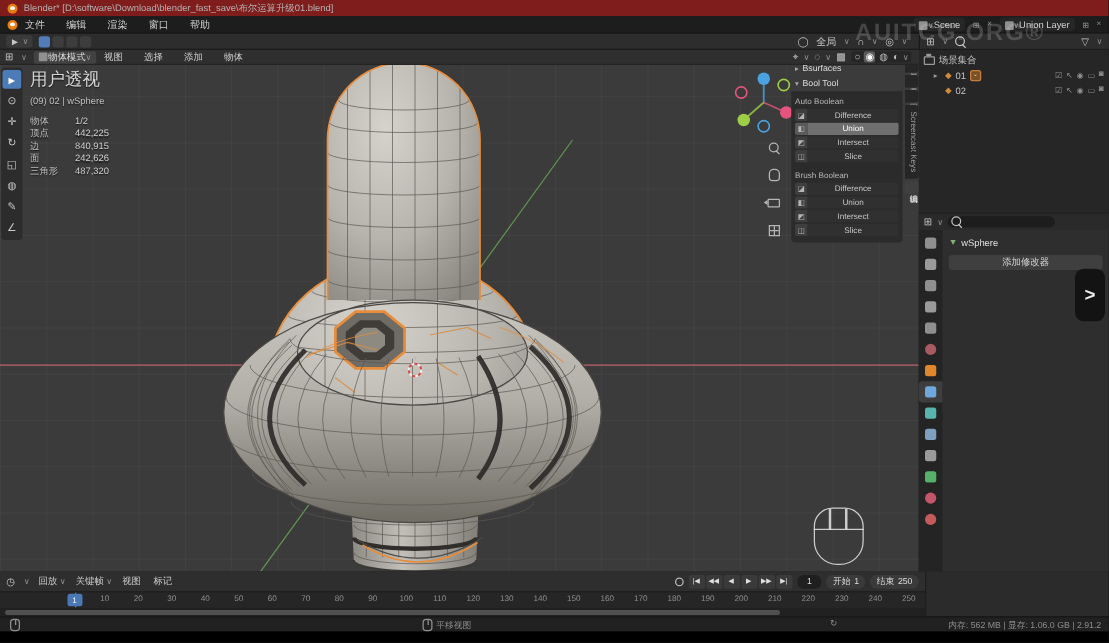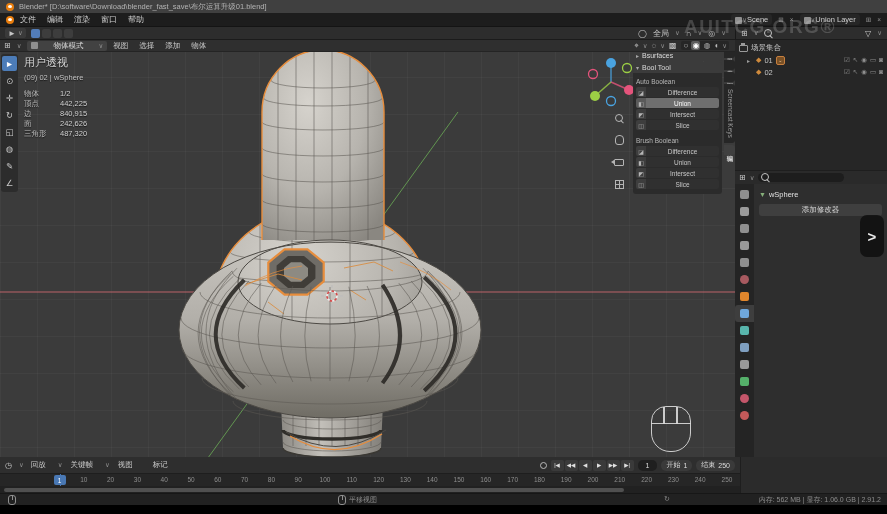--- a/index.html
+++ b/index.html
@@ -1,28 +1,28 @@
 <!DOCTYPE html>
 <html><head>
 <meta charset="utf-8">
 <style>
 *{margin:0;padding:0;box-sizing:border-box}
 html,body{width:887px;height:514px;overflow:hidden;background:#000;
   font-family:"Liberation Sans","DejaVu Sans",sans-serif;-webkit-font-smoothing:antialiased}
 #app{position:relative;width:887px;height:514px;background:#1d1d1d;font-size:8px;color:#c9c9c9}
 
 
-.titlebar{height:13px;background:#404040;display:flex;align-items:center;padding:0 6px;gap:5px}
+.titlebar{height:13px;background:#7f1d1d;display:flex;align-items:center;padding:0 6px;gap:5px}
 .titlebar .t{font-size:7.5px;color:#b3b3b3;white-space:nowrap}
 .blogo{width:8px;height:8px;border-radius:50%;background:#e87d0d;position:relative;flex:none}
 .blogo::after{content:'';position:absolute;left:2px;top:2px;width:4px;height:3px;border-radius:50%;background:#fff}
 
 
 .topbar{height:14px;background:#1d1d1d;display:flex;align-items:center;padding:0 6px;gap:4px;border-bottom:1px solid #141414}
-.menus{display:flex;gap:11px;margin:0 6px 0 2px}
+.menus{display:flex;gap:17px;margin:0 6px 0 2px}
 .menus span{font-size:8px;color:#cfcfcf;cursor:default}
 .tabs{display:flex;gap:1px;align-items:center}
 .tab{padding:1px 7px;font-size:8px;color:#a8a8a8;border-radius:3px 3px 0 0;white-space:nowrap}
 .tab.active{background:#3f3f3f;color:#e8e8e8}
 .tb-right{margin-left:auto;display:flex;align-items:center;gap:6px}
 .db{display:flex;align-items:flex-end;gap:0;background:#262626;border-radius:3px;padding:1px 4px}
 .db .nm{font-size:7.5px;color:#d0d0d0}
 .mini{font-size:6.5px;color:#8f8f8f}
 .cube{width:7px;height:7px;background:#8f8f8f;border-radius:1px;flex:none}
 
@@ -37,39 +37,39 @@
 .glyph{font-size:8px;color:#c5c5c5}
 .outl-header{flex:1;display:flex;align-items:center;gap:6px;padding:0 5px;background:#2d2d2d;border-left:1px solid #191919}
 
 
 .main{display:flex;height:417px}
 .viewport{position:relative;width:735px;background:#3b3b3b;overflow:hidden;
  background-image:linear-gradient(rgba(255,255,255,.032) 1px,transparent 1px),
  linear-gradient(90deg,rgba(255,255,255,.032) 1px,transparent 1px);background-size:37px 37px}
 .vp-header{position:relative;z-index:8;height:12px;background:#2f2f2f;display:flex;align-items:center;gap:6px;padding:0 4px;border-bottom:1px solid #242424}
 .vp-header .menu{font-size:7.5px;color:#cdcdcd}
-.modepill{display:flex;align-items:center;gap:15px;background:#424242;border-radius:2px;height:10px;padding:0 4px;font-size:7.5px;color:#ddd}
+.modepill{display:flex;align-items:center;gap:0;background:#424242;border-radius:2px;height:10px;padding:0 4px;font-size:7.5px;color:#ddd}
 .vph-right{margin-left:auto;display:flex;align-items:center;gap:4px;padding-right:2px}
 .shadegrp{display:flex;gap:2px;background:#262626;border-radius:2px;padding:0 2px;align-items:center}
 .shadegrp .sh{font-size:8px;color:#bbb;padding:0 1px;border-radius:2px}
 .shadegrp .sh.on{background:#5c5c5c;color:#fff}
 
 .axes,#model,.overlay{position:absolute;pointer-events:none}
 .axes{left:0;top:0;z-index:1}
 #model{left:150px;top:0;z-index:2}
 .overlay{left:0;top:0;z-index:5}
 
 
 .toolbar{position:absolute;left:1px;top:14px;width:17px;background:#2c2c2c;border-radius:3px;padding:1px 0;z-index:6;display:flex;flex-direction:column;align-items:center}
 .toolbtn{width:15px;height:15px;margin:1px 0;border-radius:2px;display:flex;align-items:center;justify-content:center;font-size:8.5px;color:#c9c9c9}
 .toolbtn.active{background:#4c7cb8;color:#fff}
 
 
 .stats{position:absolute;left:24px;top:15px;z-index:6;text-shadow:0 1px 1px rgba(0,0,0,.65)}
-.stats .l1{font-size:11px;color:#d6d6d6}
+.stats .l1{font-size:14px;color:#d6d6d6}
 .stats .l2{font-size:7.5px;color:#c4c4c4;margin:3px 0 7px}
 .srow{display:flex;line-height:10px}
 .srow .sl{width:36px;font-size:7.5px;color:#bdbdbd}
 .srow .sv{font-size:7.5px;color:#d0d0d0}
 
 
 .gizmo{position:absolute;left:584px;top:14px;z-index:6}
 .vnav{position:absolute;left:613px;top:72px;z-index:6;display:flex;flex-direction:column;gap:10px;opacity:.9}
 .vnav>div{display:flex;align-items:center;justify-content:center;width:12px;height:12px}
 .mag{width:9px;height:9px;position:relative}
@@ -131,21 +131,21 @@
 .objrow{height:12px;display:flex;align-items:center;gap:3px;font-size:7.5px;color:#e0e0e0}
 .objrow .tri{color:#86b07a;font-size:7px}
 .addmod{margin-top:4px;width:100%;height:12px;background:#3f3f3f;border-radius:3px;display:flex;align-items:center;justify-content:center;font-size:7.5px;color:#d5d5d5}
 .flap{position:absolute;right:3px;top:44px;width:24px;height:42px;background:rgba(14,14,14,.82);border-radius:7px;display:flex;align-items:center;justify-content:center;font-size:15px;font-weight:bold;color:#ececec;z-index:9}
 
 
 .bottomzone{display:flex;height:36px}
 .timeline{width:740px;display:flex;flex-direction:column;background:#2e2e2e}
 .tl-filler{flex:1;background:#2b2b2b;border-left:1px solid #1e1e1e}
 .tl-header{height:16px;display:flex;align-items:center;gap:7px;padding:0 5px;font-size:7.5px;color:#c9c9c9}
-.tl-menu{display:flex;align-items:center;gap:12px}
+.tl-menu{display:flex;align-items:center;gap:2px}
 .tl-right{margin-left:auto;display:flex;align-items:center;gap:4px}
 .rec{width:7px;height:7px;border:1.4px solid #b9b9b9;border-radius:50%}
 .trans{display:flex;gap:1px}
 .trans span{min-width:13px;height:11px;background:#3a3a3a;border-radius:2px;display:flex;align-items:center;justify-content:center;font-size:5.5px;color:#e0e0e0;padding:0 2px}
 .fchip{height:11px;background:#1f1f1f;border-radius:5px;display:flex;align-items:center;justify-content:center;font-size:7px;color:#ddd;padding:0 8px}
 .rchip{height:11px;background:#3a3a3a;border-radius:5px;display:flex;align-items:center;gap:3px;font-size:7px;color:#ddd;padding:0 5px}
 .tl-ruler{height:13px;background:#262626;position:relative;border-top:1px solid #1e1e1e}
 .tick{position:absolute;top:2px;transform:translateX(-50%);font-size:6.5px;color:#8e8e8e}
 .phline{position:absolute;top:0;width:1px;height:13px;background:#4978b4}
 .phchip{position:absolute;top:1px;transform:translateX(-50%);min-width:12px;height:10px;background:#4978b4;border-radius:2px;color:#fff;font-size:6.5px;display:flex;align-items:center;justify-content:center;padding:0 2px}

